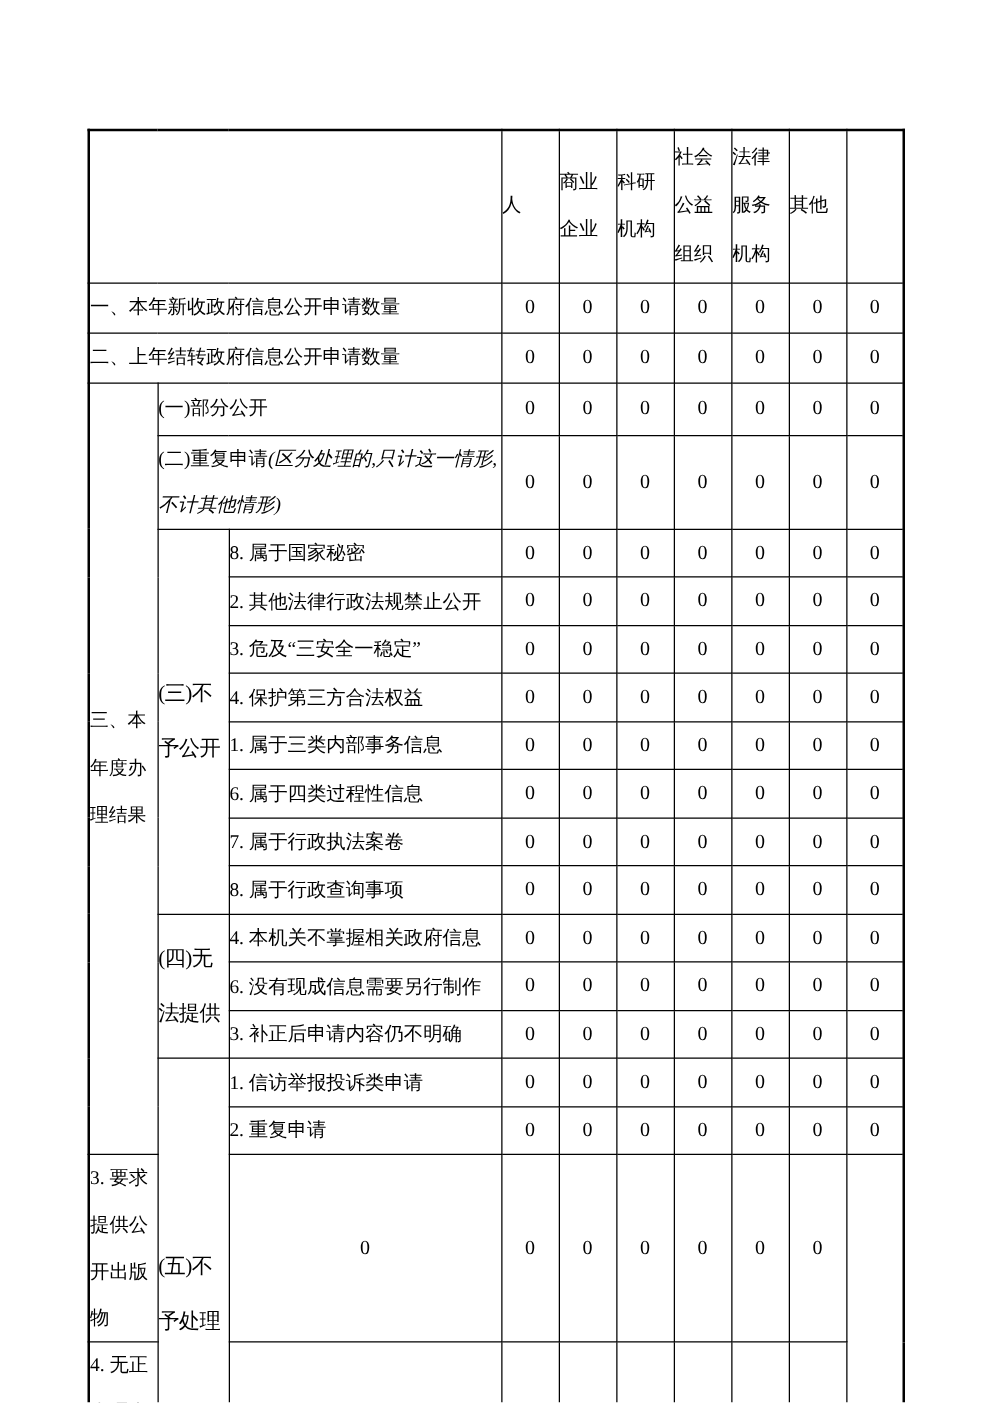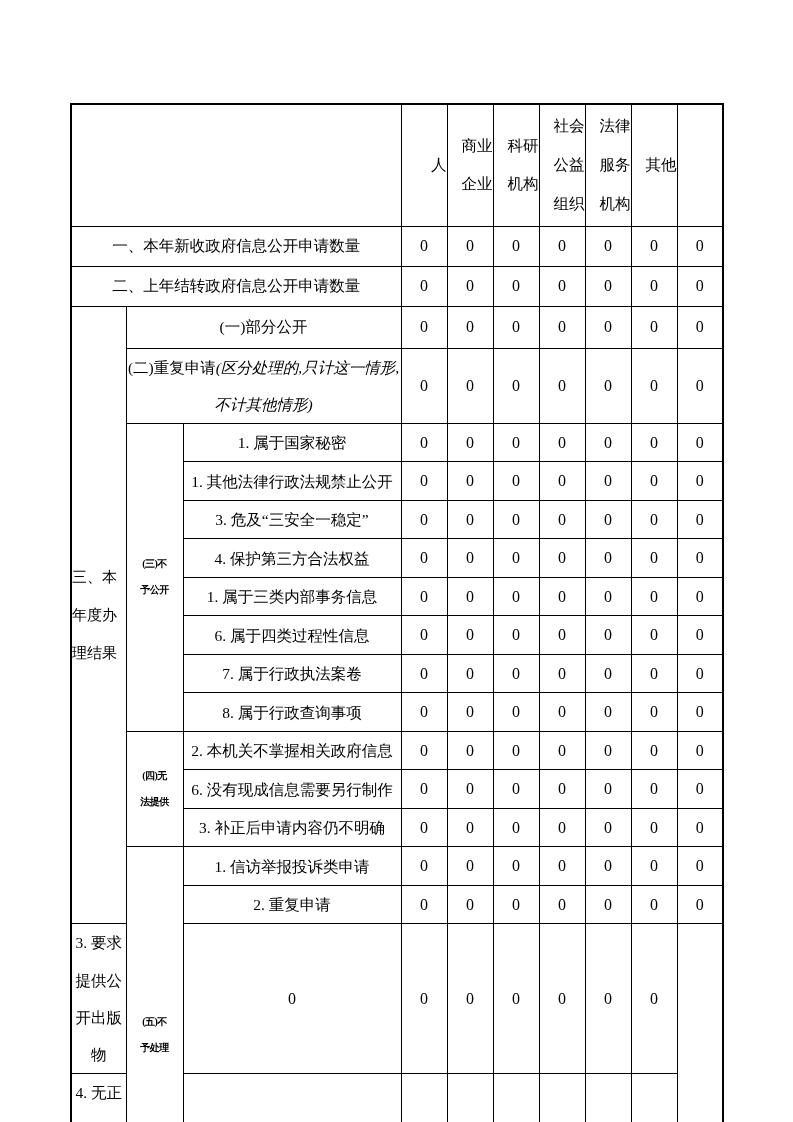--- a/index.html
+++ b/index.html
@@ -31,56 +31,55 @@
     padding: 0;
   }
   
   tr.hh  { height: 122px; }
   tr.h40 { height: 40px; }
   tr.h42 { height: 42px; }
   tr.h74 { height: 74px; }
   tr.hs  { height: 38.5px; }
   
   td.h {
-    text-align: right;
+    text-align: left;
     font-size: 15.5px;
     line-height: 2.5;
     white-space: pre-line;
     vertical-align: middle;
   }
   td.h-top {
     vertical-align: top;
     padding-top: 10px;
   }
   
   td.lbl {
-    text-align: center;
+    text-align: left;
     font-size: 15.5px;
     line-height: 2.4;
     padding: 2px 4px 2px 7px;
   }
   
   td.sec {
     text-align: left;
     font-size: 15px;
     line-height: 2.55;
     white-space: pre-line;
     padding-left: 7px;
     vertical-align: middle;
   }
   
   td.sub {
-    text-align: center;
-    font-size: 10px;
+    text-align: left;
+    font-size: 17px;
     letter-spacing: -0.5px;
     line-height: 2.6;
     white-space: pre-line;
     padding-left: 3px;
     vertical-align: middle;
-    font-weight: bold;
   }
   
   td.v {
     text-align: center;
     font-size: 16px;
   }
   .note { font-style: italic; }
 </style>
 </head>
 <body>
@@ -161,31 +160,31 @@
       <td class="v">0</td>
       <td class="v">0</td>
       <td class="v">0</td>
       <td class="v">0</td>
       <td class="v">0</td>
     </tr>
 
     <tr class="hs">
       <td rowspan="8" class="sub">(三)不
 予公开</td>
-      <td class="lbl">1. 属于国家秘密</td>
-      <td class="v">0</td>
-      <td class="v">0</td>
-      <td class="v">0</td>
-      <td class="v">0</td>
-      <td class="v">0</td>
-      <td class="v">0</td>
-      <td class="v">0</td>
-    </tr>
-    <tr class="hs">
-      <td class="lbl">1. 其他法律行政法规禁止公开</td>
+      <td class="lbl">8. 属于国家秘密</td>
+      <td class="v">0</td>
+      <td class="v">0</td>
+      <td class="v">0</td>
+      <td class="v">0</td>
+      <td class="v">0</td>
+      <td class="v">0</td>
+      <td class="v">0</td>
+    </tr>
+    <tr class="hs">
+      <td class="lbl">2. 其他法律行政法规禁止公开</td>
       <td class="v">0</td>
       <td class="v">0</td>
       <td class="v">0</td>
       <td class="v">0</td>
       <td class="v">0</td>
       <td class="v">0</td>
       <td class="v">0</td>
     </tr>
     <tr class="hs">
       <td class="lbl">3. 危及“三安全一稳定”</td>
@@ -244,21 +243,21 @@
       <td class="v">0</td>
       <td class="v">0</td>
       <td class="v">0</td>
       <td class="v">0</td>
       <td class="v">0</td>
     </tr>
 
     <tr class="hs">
       <td rowspan="3" class="sub">(四)无
 法提供</td>
-      <td class="lbl">2. 本机关不掌握相关政府信息</td>
+      <td class="lbl">4. 本机关不掌握相关政府信息</td>
       <td class="v">0</td>
       <td class="v">0</td>
       <td class="v">0</td>
       <td class="v">0</td>
       <td class="v">0</td>
       <td class="v">0</td>
       <td class="v">0</td>
     </tr>
     <tr class="hs">
       <td class="lbl">6. 没有现成信息需要另行制作</td>

